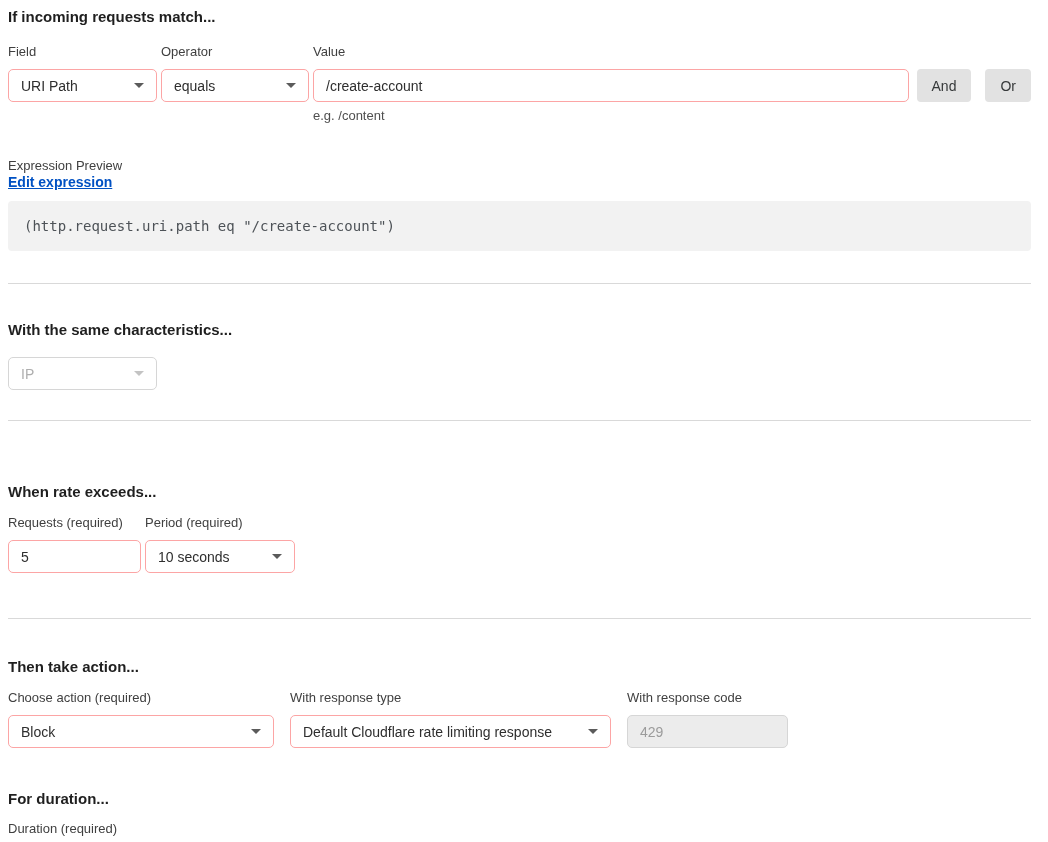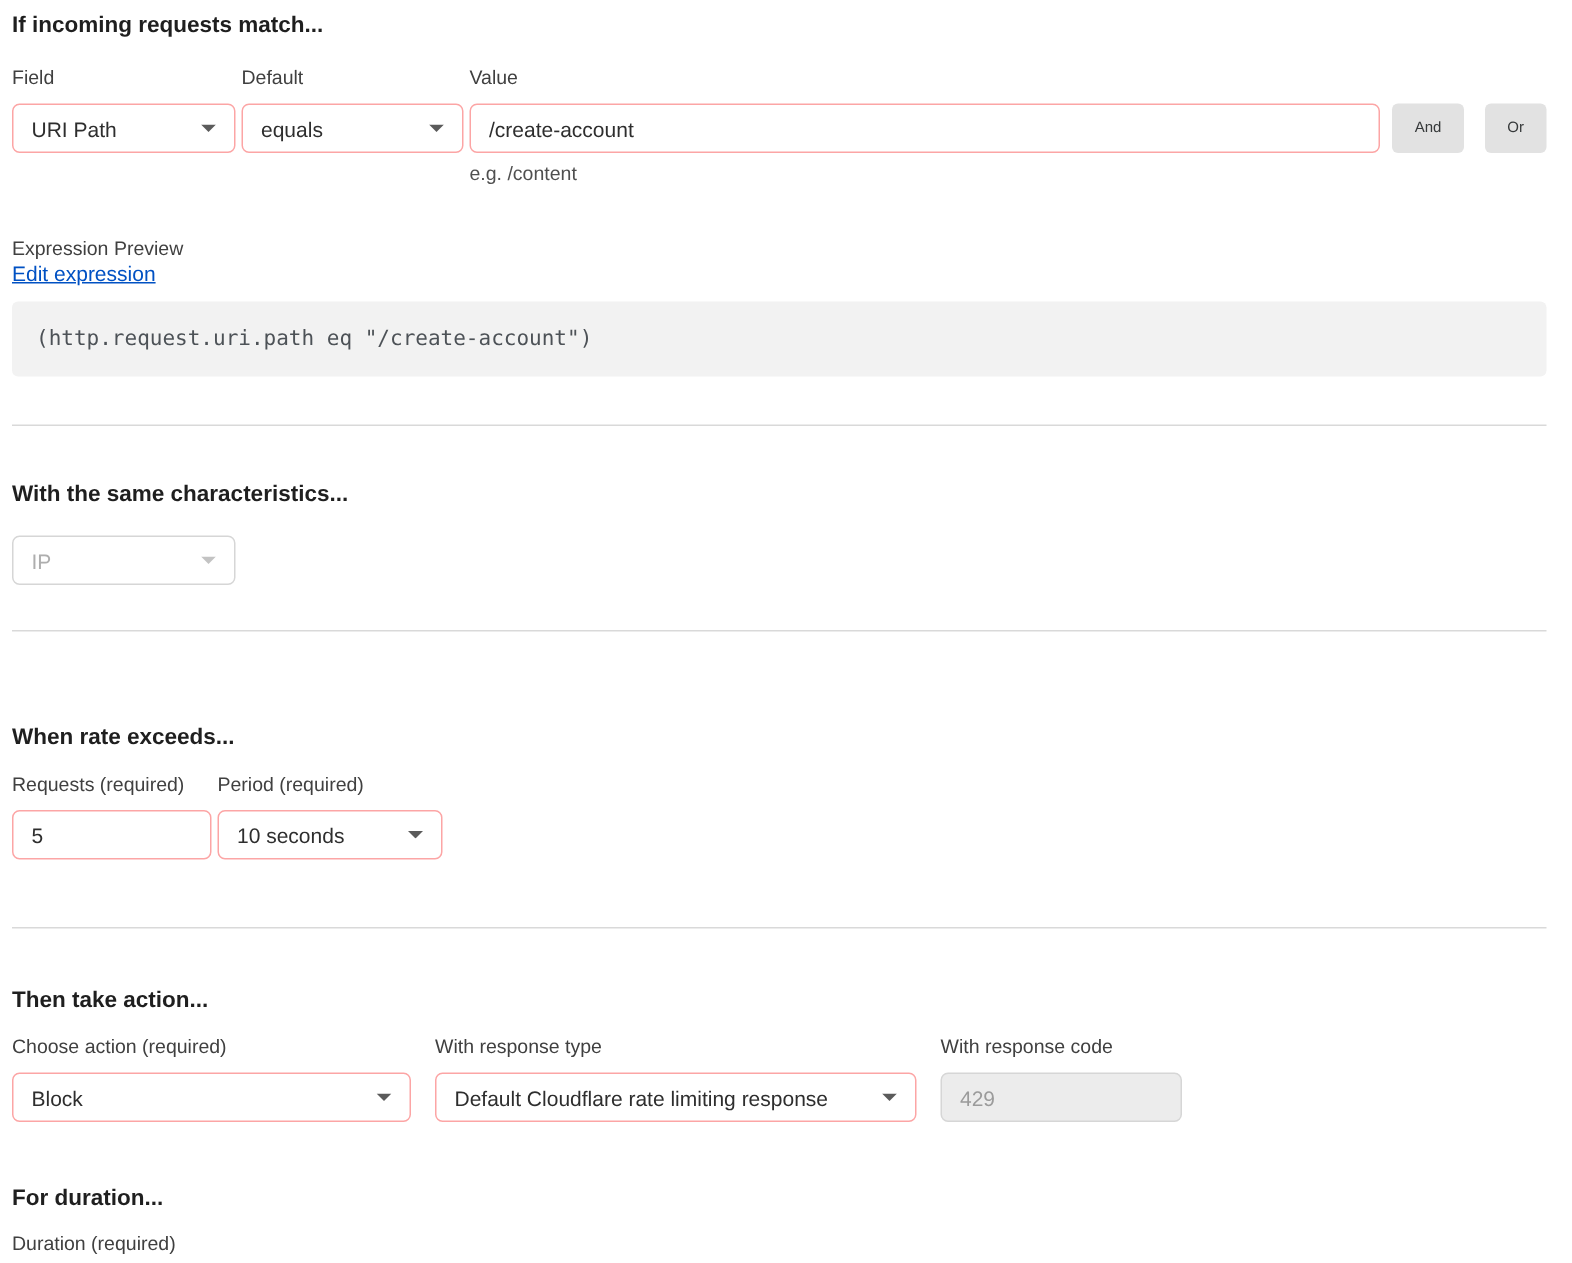--- a/index.html
+++ b/index.html
@@ -54,34 +54,34 @@
   .controls-row { display: flex; gap: 4px; align-items: flex-start; }
   .group { flex: none; }
   .group.grow { flex: 1 1 auto; }
 
   .btn-wrap { display: flex; gap: 14px; margin-top: 25px; margin-left: 4px; flex: none; }
   .btn {
     height: 33px;
     border: none; border-radius: 4px;
     background: #e2e2e2;
     color: #36393a;
-    font-size: 10px;
+    font-size: 14px;
     font-family: "Liberation Sans", "DejaVu Sans", sans-serif;
     padding: 0 15px;
     cursor: pointer;
   }
 
   .helper-text { margin-top: 6px; font-size: 13px; line-height: 15px; color: #4f4f4f; }
 
   .preview-header {
     margin-top: 34px;
     display: flex; align-items: baseline; justify-content: space-between; flex-direction: column;
   }
   .preview-header .label { font-size: 13px; line-height: 17px; color: #404040; }
-  a.edit-link { font-size: 14px; color: #0051c3; text-decoration: underline; cursor: pointer; }
+  a.edit-link { font-size: 14px; color: #0051c3; text-decoration: underline; cursor: pointer; font-weight: bold; }
 
   .code-block {
     margin-top: 11px;
     height: 50px;
     background: #f2f2f2;
     border-radius: 4px;
     display: flex; align-items: center;
     padding: 0 16px;
     font-family: "DejaVu Sans Mono", "Liberation Mono", monospace;
     font-size: 14px;
@@ -128,21 +128,21 @@
           <span>URI Path</span>
           <span class="caret">
             <svg width="10" height="5" viewBox="0 0 10 5">
                 <path d="M0 0h10L5 5Z" fill="currentColor"></path>
               </svg>
           </span>
         </div>
       </div>
 
       <div class="group w-148">
-        <span class="field-label">Default</span>
+        <span class="field-label">Operator</span>
         <div class="control select">
           <span>equals</span>
           <span class="caret">
             <svg width="10" height="5" viewBox="0 0 10 5">
                 <path d="M0 0h10L5 5Z" fill="currentColor"></path>
               </svg>
           </span>
         </div>
       </div>
 

